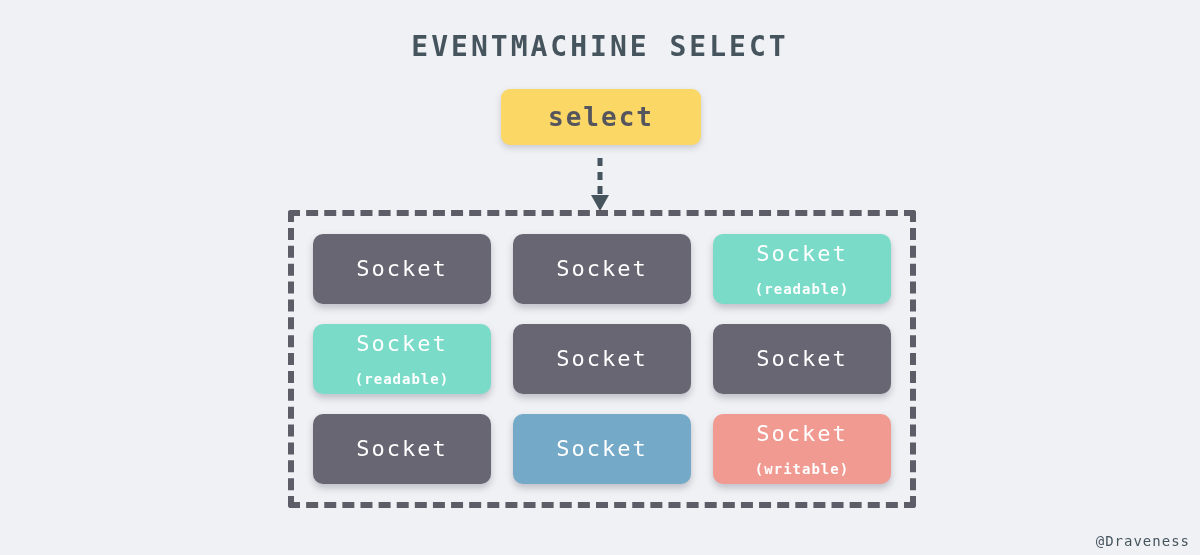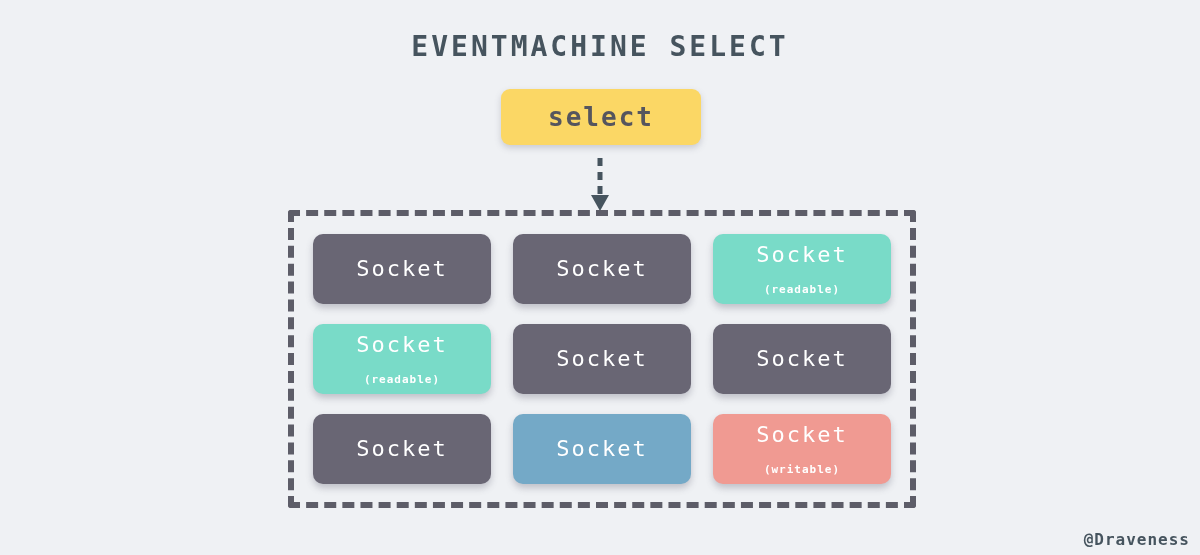--- a/index.html
+++ b/index.html
@@ -70,28 +70,28 @@
   .socket[data-variant="gray"] { background: var(--gray); }
   .socket[data-variant="teal"] { background: var(--teal); }
   .socket[data-variant="blue"] { background: var(--blue); }
   .socket[data-variant="red"]  { background: var(--red); }
 
   .socket-label {
     font-size: 22px; font-weight: normal; letter-spacing: 2px;
     line-height: 1.15;
   }
   .socket-sub {
-    font-size: 11px; font-weight: bold; letter-spacing: 1px;
+    font-size: 14px; font-weight: bold; letter-spacing: 1px;
     margin-top: 16px; line-height: 1.1;
   }
   .socket-sub:empty { display: none; }
 
   .watermark {
     position: absolute; right: 10px; bottom: 6px;
-    font-size: 16px; font-weight: bold;
+    font-size: 14px; font-weight: normal;
     color: var(--ink); letter-spacing: 1px;
   }
 </style>
 </head>
 <body>
 
 <div class="stage">
 
   <div class="page-title">EVENTMACHINE SELECT</div>
 

